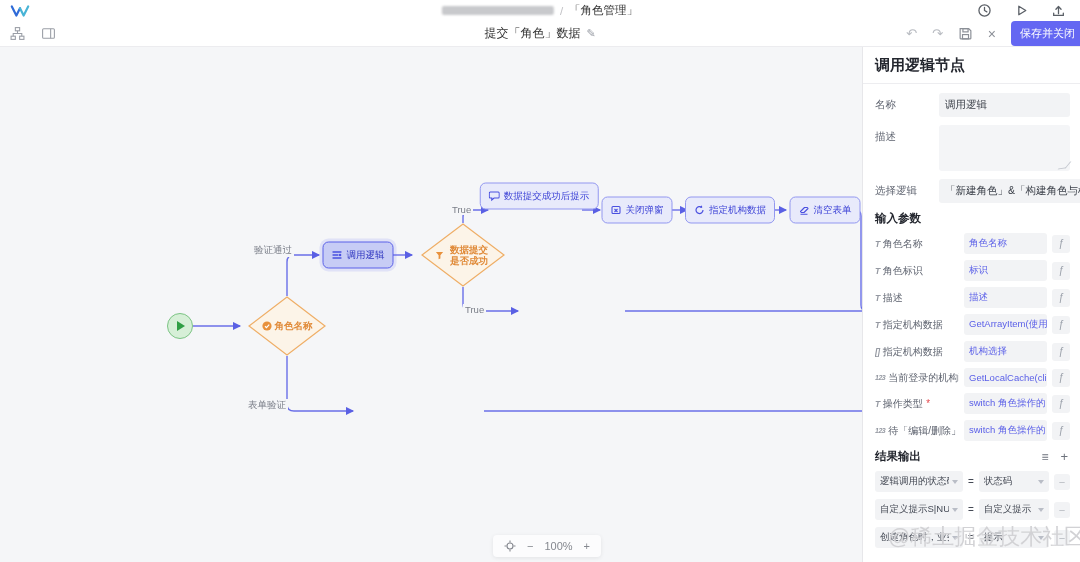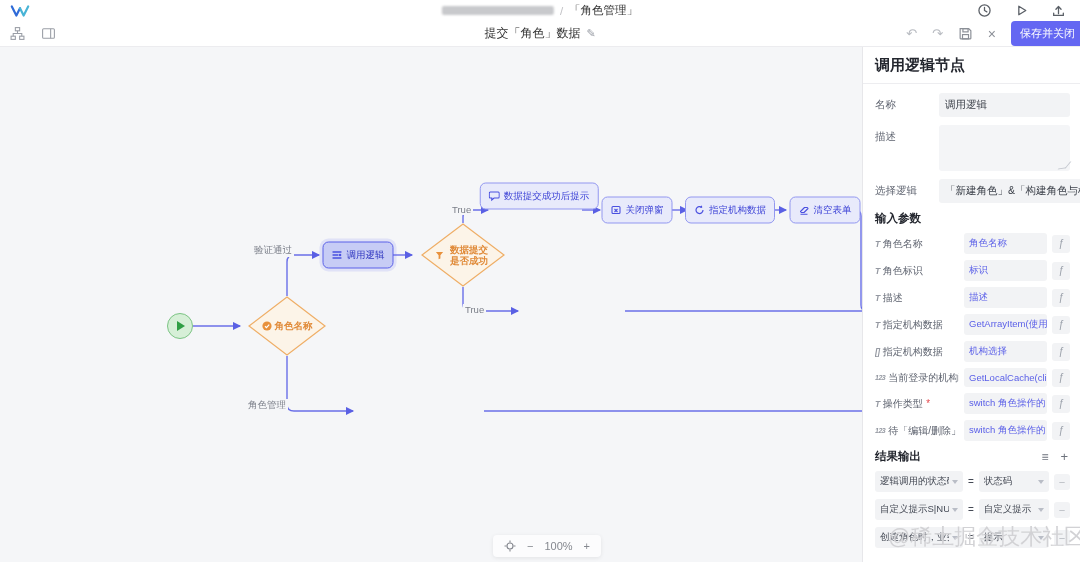--- a/index.html
+++ b/index.html
@@ -254,21 +254,21 @@
           </svg>
       </span>
       <span class="nt">清空表单</span>
     </div>
 
 
 
     <span class="elabel" style="left:252px;top:197px">验证通过</span>
     <span class="elabel" style="left:450px;top:157px">True</span>
     <span class="elabel" style="left:463px;top:257px">True</span>
-    <span class="elabel" style="left:246px;top:352px">角色管理</span>
+    <span class="elabel" style="left:246px;top:352px">表单验证</span>
 
     <div class="zoombar">
       <span class="zi">
         <svg viewBox="0 0 12 12">
             <circle cx="6" cy="6" r="3" fill="none" stroke="currentColor" stroke-width="1.1"></circle>
             <path d="M6 0.5 V2.5 M6 9.5 V11.5 M0.5 6 H2.5 M9.5 6 H11.5" stroke="currentColor" stroke-width="1.1"></path>
           </svg>
       </span>
       <span>−</span>
       <span>100%</span>

